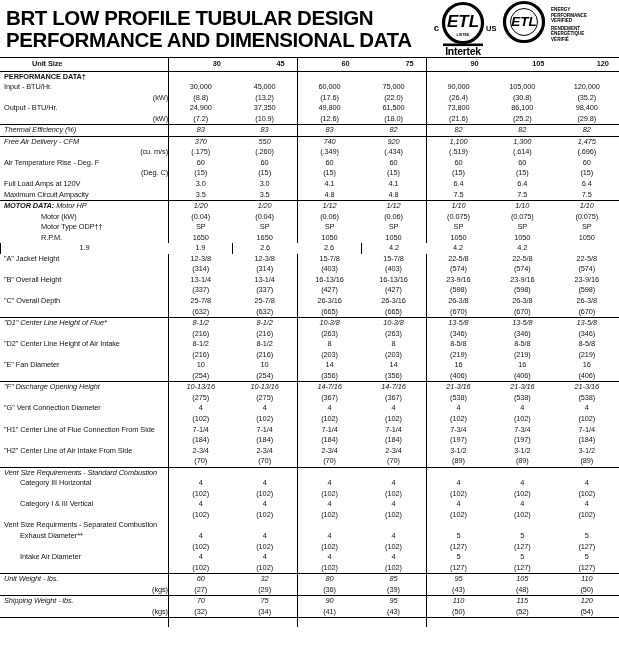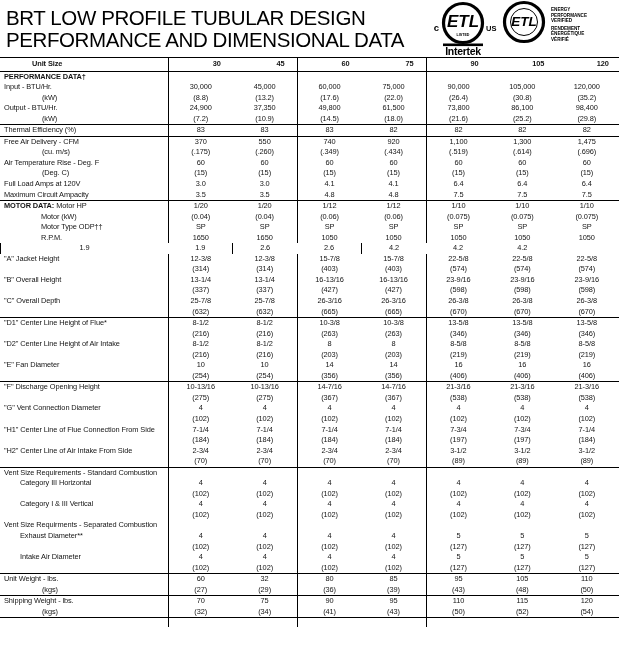--- a/index.html
+++ b/index.html
@@ -3,39 +3,39 @@
 <meta charset="utf-8">
 <style>
   html,body{margin:0;padding:0;}
   body{
     width:619px;height:649px;position:relative;background:#ffffff;
     font-family:"Liberation Sans","DejaVu Sans",sans-serif;color:#000;
     overflow:hidden;
   }
   .title{
     position:absolute;top:7px;left:6px;
-    font-size:20.5px;font-weight:normal;letter-spacing:-0.4px;line-height:21.5px;
+    font-size:20.5px;font-weight:bold;letter-spacing:-0.4px;line-height:21.5px;
     color:#000;white-space:nowrap;
   }
   .logos{position:absolute;top:0;left:423px;width:196px;height:58px;}
   .spec-table{position:absolute;top:57px;left:0;width:619px;}
   .trow{display:grid;grid-template-columns:168px repeat(7,1fr);height:10.55px;}
   .trow.header{height:12.5px;border-top:1.5px solid #000;border-bottom:1.5px solid #000;}
-  .trow.line{border-top:1.5px solid #000;}
+  .trow.line{border-top:1.5px solid #000;font-style:italic;}
   .trow.stub{height:9px;}
   .cell{
     font-size:7.4px;line-height:10.55px;overflow:hidden;white-space:nowrap;
     color:#141414;letter-spacing:-0.1px;
   }
   .header .cell{line-height:12.5px;font-weight:bold;padding-left:32px;}
   .label{text-align:left;padding-left:4px;}
   .val{text-align:center;}
   .vsep{border-left:1px solid #000;}
   .ind1{padding-left:20px;}
-  .ind2{padding-left:42px;}
+  .ind2{padding-left:42px;text-align:right;}
   .ind3{padding-left:41px;}
   .bold{font-weight:bold;}
   svg text{font-family:"Liberation Sans","DejaVu Sans",sans-serif;}
 </style>
 </head>
 <body>
 
 <div class="title">
   <div>BRT LOW PROFILE TUBULAR DESIGN</div>
   <div>PERFORMANCE AND DIMENSIONAL DATA</div>
@@ -119,21 +119,21 @@
         <div class="cell val vsep">49,800</div>
         <div class="cell val">61,500</div>
         <div class="cell val vsep">73,800</div>
         <div class="cell val">86,100</div>
         <div class="cell val">98,400</div>
       </div>
       <div class="trow">
         <div class="cell label ind2">(kW)</div>
         <div class="cell val vsep">(7.2)</div>
         <div class="cell val">(10.9)</div>
-        <div class="cell val vsep">(14.5)</div>
+        <div class="cell val vsep">(12.6)</div>
         <div class="cell val">(18.0)</div>
         <div class="cell val vsep">(21.6)</div>
         <div class="cell val">(25.2)</div>
         <div class="cell val">(29.8)</div>
       </div>
       <div class="trow line">
         <div class="cell label">Thermal Efficiency (%)</div>
         <div class="cell val vsep">83</div>
         <div class="cell val">83</div>
         <div class="cell val vsep">83</div>

